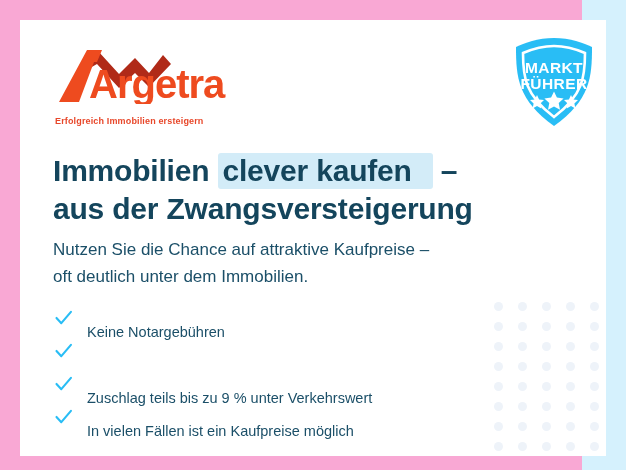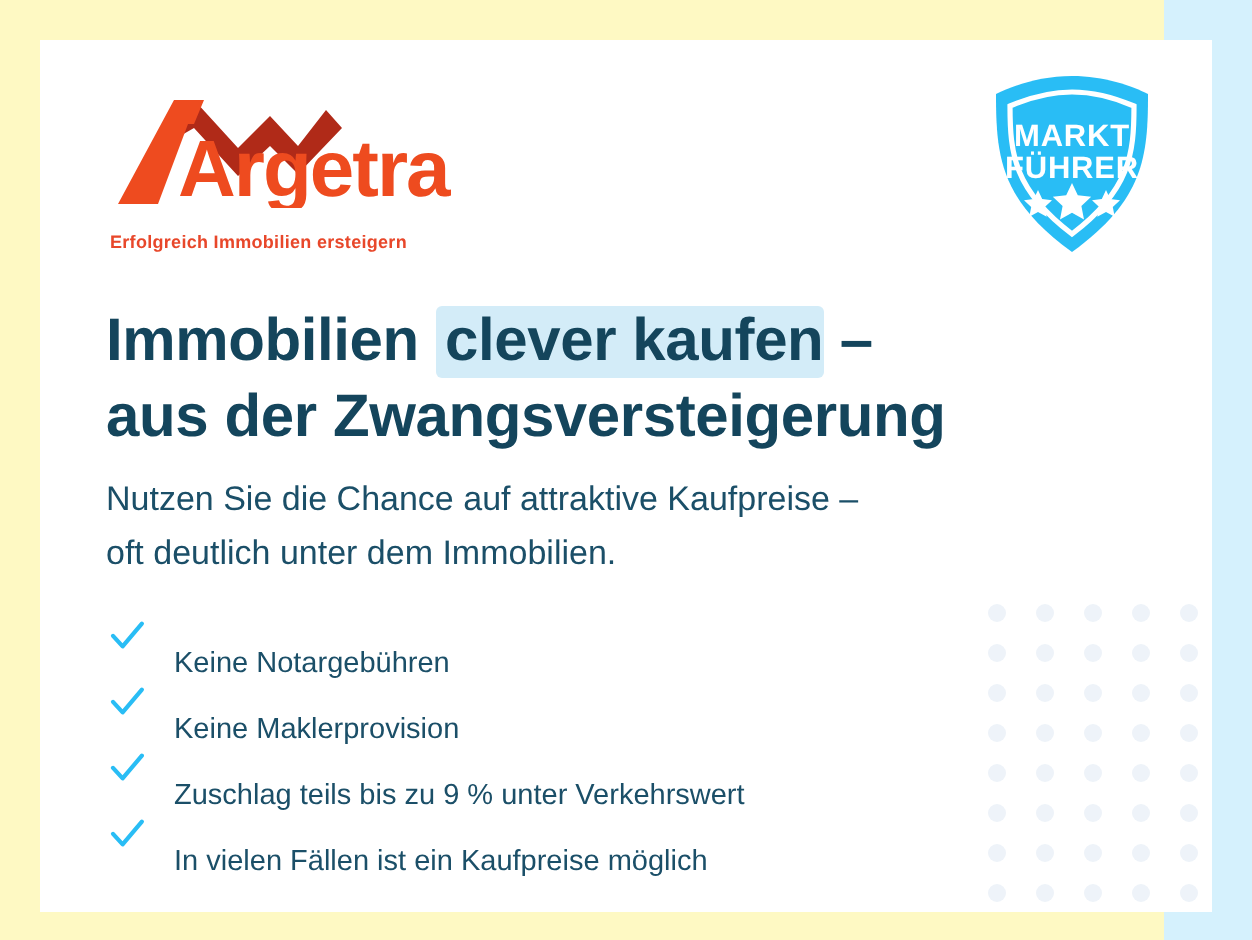--- a/index.html
+++ b/index.html
@@ -11,21 +11,21 @@
     height: 470px;
     overflow: hidden;
     font-family: "Liberation Sans", sans-serif;
     background: #d5f1fd;
   }
 
   #page {
     position: relative;
     width: 582px;
     height: 470px;
-    background: #fef9c3;
+    background: #f9a8d4;
     box-sizing: border-box;
   }
 
   
   #card {
     position: absolute;
     left: 20px;
     top: 20px;
     width: 586px;
     height: 436px;
@@ -77,42 +77,42 @@
     font-size: 9px;
     font-weight: bold;
     letter-spacing: 0.15px;
     color: #e8472a;
     white-space: nowrap;
   }
 
   
   #badge {
     position: absolute;
-    left: 466px;
+    left: 484px;
     top: 12px;
     width: 100px;
     height: 100px;
   }
   #badge svg { display: block; }
 
   
   #headline {
     position: absolute;
     left: 33px;
     top: 112px;
     width: 500px;
     font-size: 30px;
     line-height: 38px;
     font-weight: bold;
     color: #14455c;
     letter-spacing: -0.2px;
   }
   #headline .hl {
     background: #d3ecf8;
-    padding: 1px 0 2px 5px;
+    padding: 1px 21px 2px 5px;
     border-radius: 3px;
     box-decoration-break: clone;
     -webkit-box-decoration-break: clone;
   }
   #headline .line2 { display: block; }
 
   
   #subheadline {
     position: absolute;
     left: 33px;
@@ -247,21 +247,20 @@
       <li>
         <svg class="check-icon" viewBox="0 0 24 24">
           <path d="M4 12.5 L9.5 18.5 L20.5 5.5" fill="none" stroke="#29bdf5" stroke-width="2.4" stroke-linecap="round" stroke-linejoin="round"></path>
         </svg>
         <span class="benefit-label">Keine Notargebühren</span>
       </li>
       <li>
         <svg class="check-icon" viewBox="0 0 24 24">
           <path d="M4 12.5 L9.5 18.5 L20.5 5.5" fill="none" stroke="#29bdf5" stroke-width="2.4" stroke-linecap="round" stroke-linejoin="round"></path>
         </svg>
-        <span class="benefit-label">Keine Maklerprovision</span>
       </li>
       <li>
         <svg class="check-icon" viewBox="0 0 24 24">
           <path d="M4 12.5 L9.5 18.5 L20.5 5.5" fill="none" stroke="#29bdf5" stroke-width="2.4" stroke-linecap="round" stroke-linejoin="round"></path>
         </svg>
         <span class="benefit-label">Zuschlag teils bis zu 9 % unter Verkehrswert</span>
       </li>
       <li>
         <svg class="check-icon" viewBox="0 0 24 24">
           <path d="M4 12.5 L9.5 18.5 L20.5 5.5" fill="none" stroke="#29bdf5" stroke-width="2.4" stroke-linecap="round" stroke-linejoin="round"></path>

